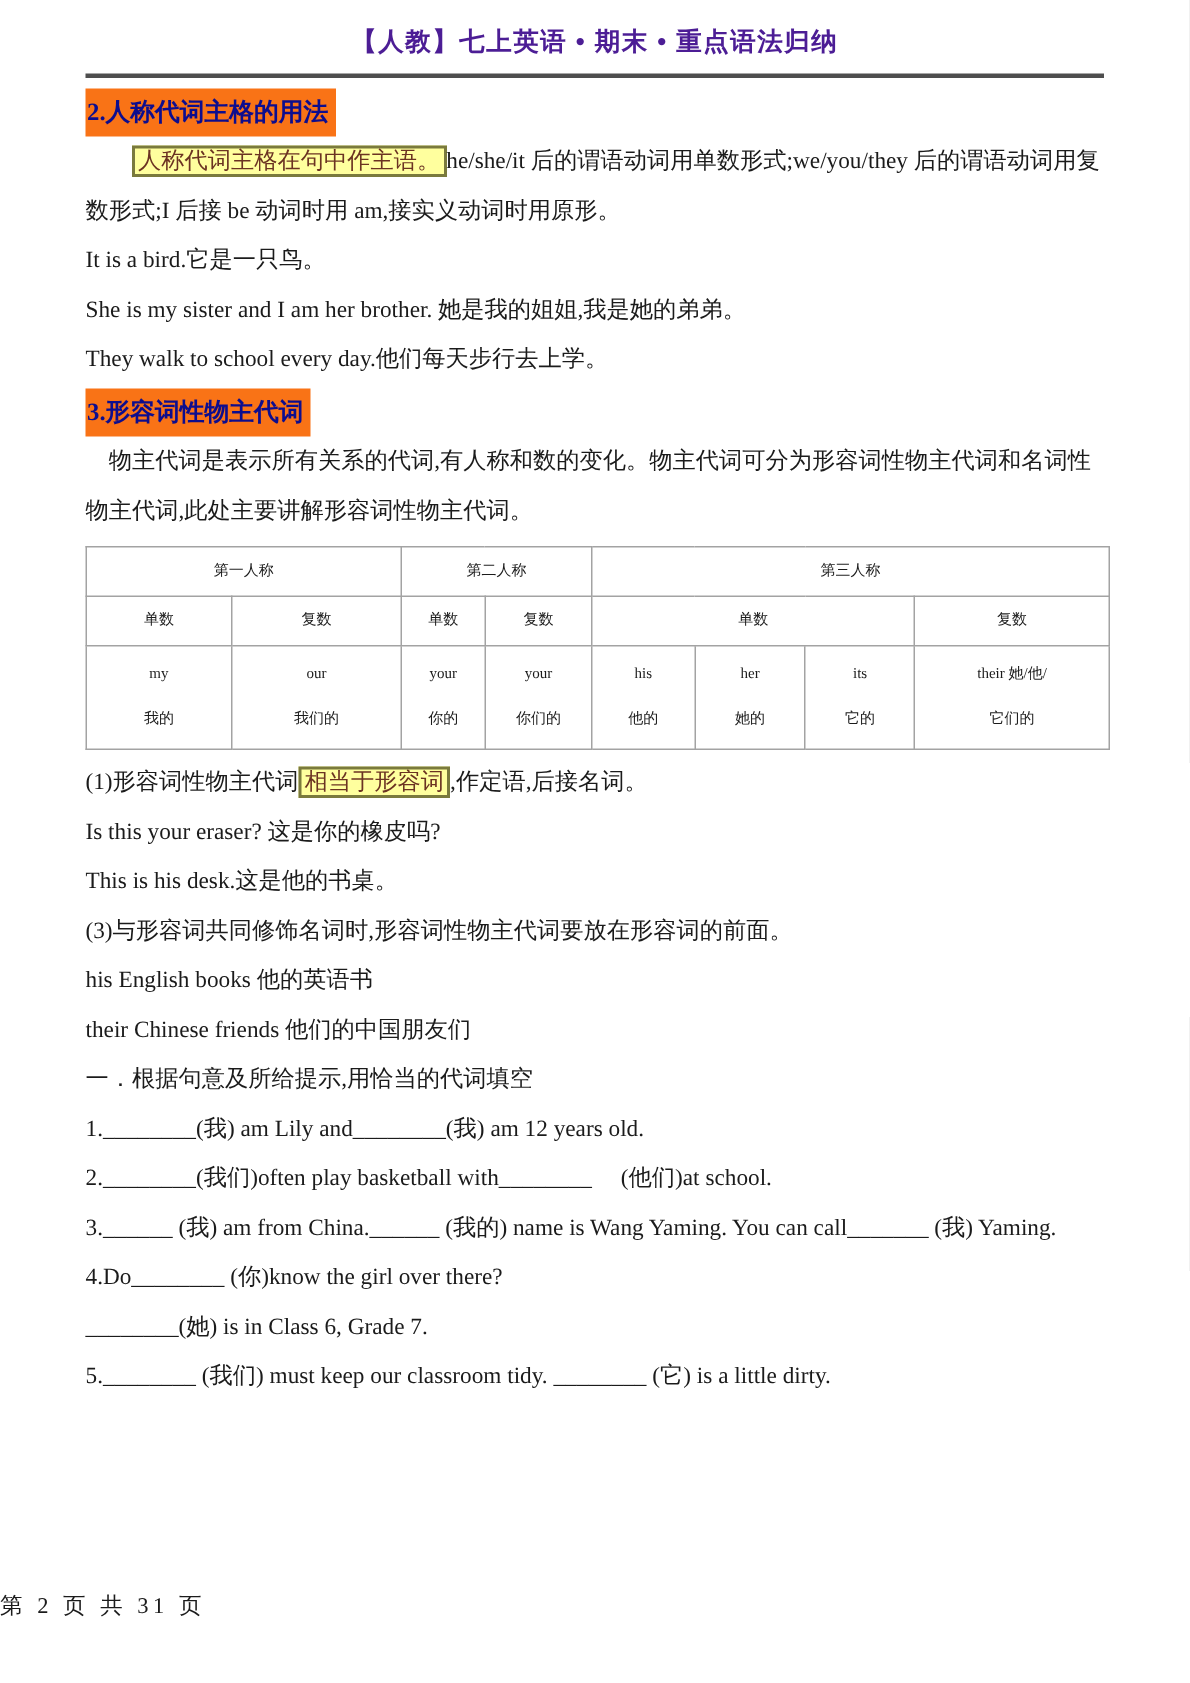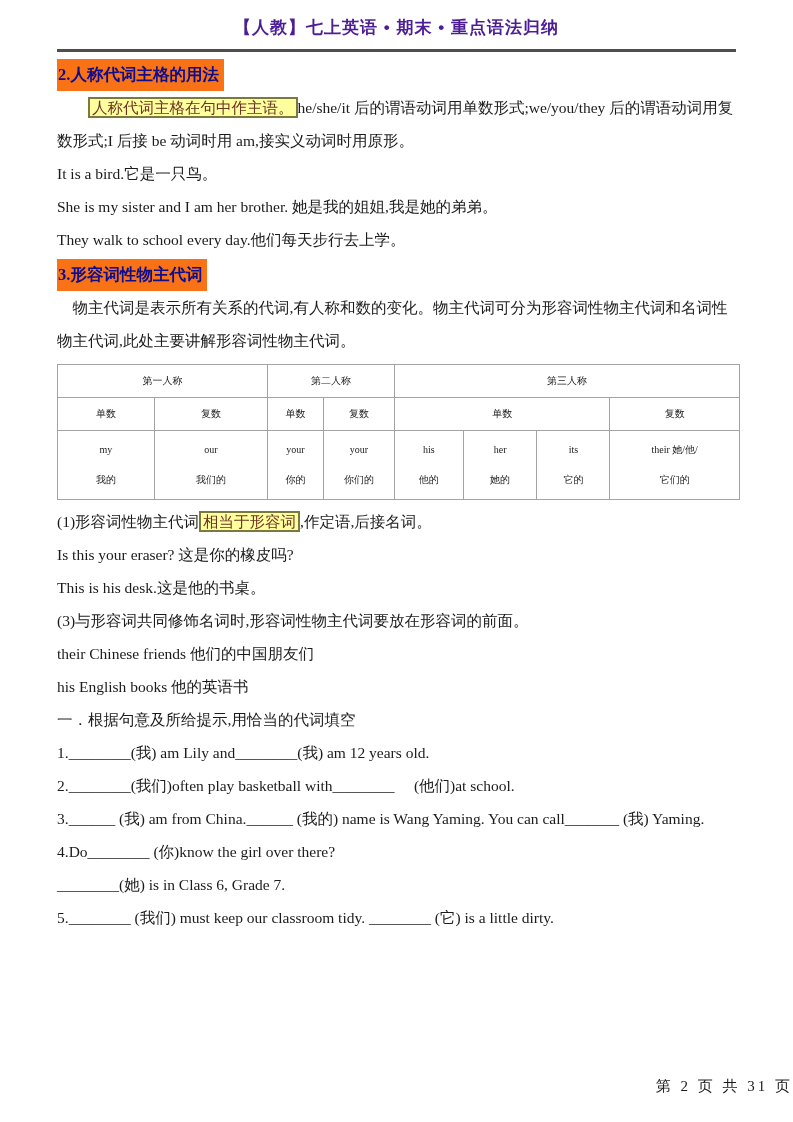--- a/index.html
+++ b/index.html
@@ -66,22 +66,22 @@
     height:32px;
   }
   table.pron tr.vals td{
     height:64px;
     line-height:30px;
     padding:2px 0;
   }
   .footer{
     position:absolute;
     left:0;right:0;
-    bottom:26px;
-    text-align:right;
+    bottom:42px;
+    text-align:left;
     font-size:15px;
     letter-spacing:3px;
     color:#1b1b1b;
   }
 </style>
 </head>
 <body>
 
 <div class="page">
 
@@ -162,22 +162,22 @@
             </td>
       </tr>
     </tbody>
       </table>
 
     <p><span>(1)形容词性物主代词</span><span class="ybox">相当于形容词</span><span>,作定语,后接名词。</span></p>
 
     <p>Is this your eraser?  这是你的橡皮吗?</p>
     <p>This is his desk.这是他的书桌。</p>
     <p>(3)与形容词共同修饰名词时,形容词性物主代词要放在形容词的前面。</p>
+    <p>his English books 他的英语书</p>
     <p>their Chinese friends 他们的中国朋友们</p>
-    <p>his English books 他的英语书</p>
 
     <p>一．根据句意及所给提示,用恰当的代词填空</p>
     <p>1.________(我) am Lily and________(我) am 12 years old.</p>
     <p>2.________(我们)often play basketball with________　 (他们)at school.</p>
     <p>3.______ (我) am from China.______ (我的) name is Wang Yaming. You can call_______ (我) Yaming.</p>
     <p>4.Do________ (你)know the girl over there?</p>
     <p>________(她) is in Class 6, Grade 7.</p>
     <p>5.________ (我们) must keep our classroom tidy.  ________ (它) is a little dirty.</p>
 
   </div>

